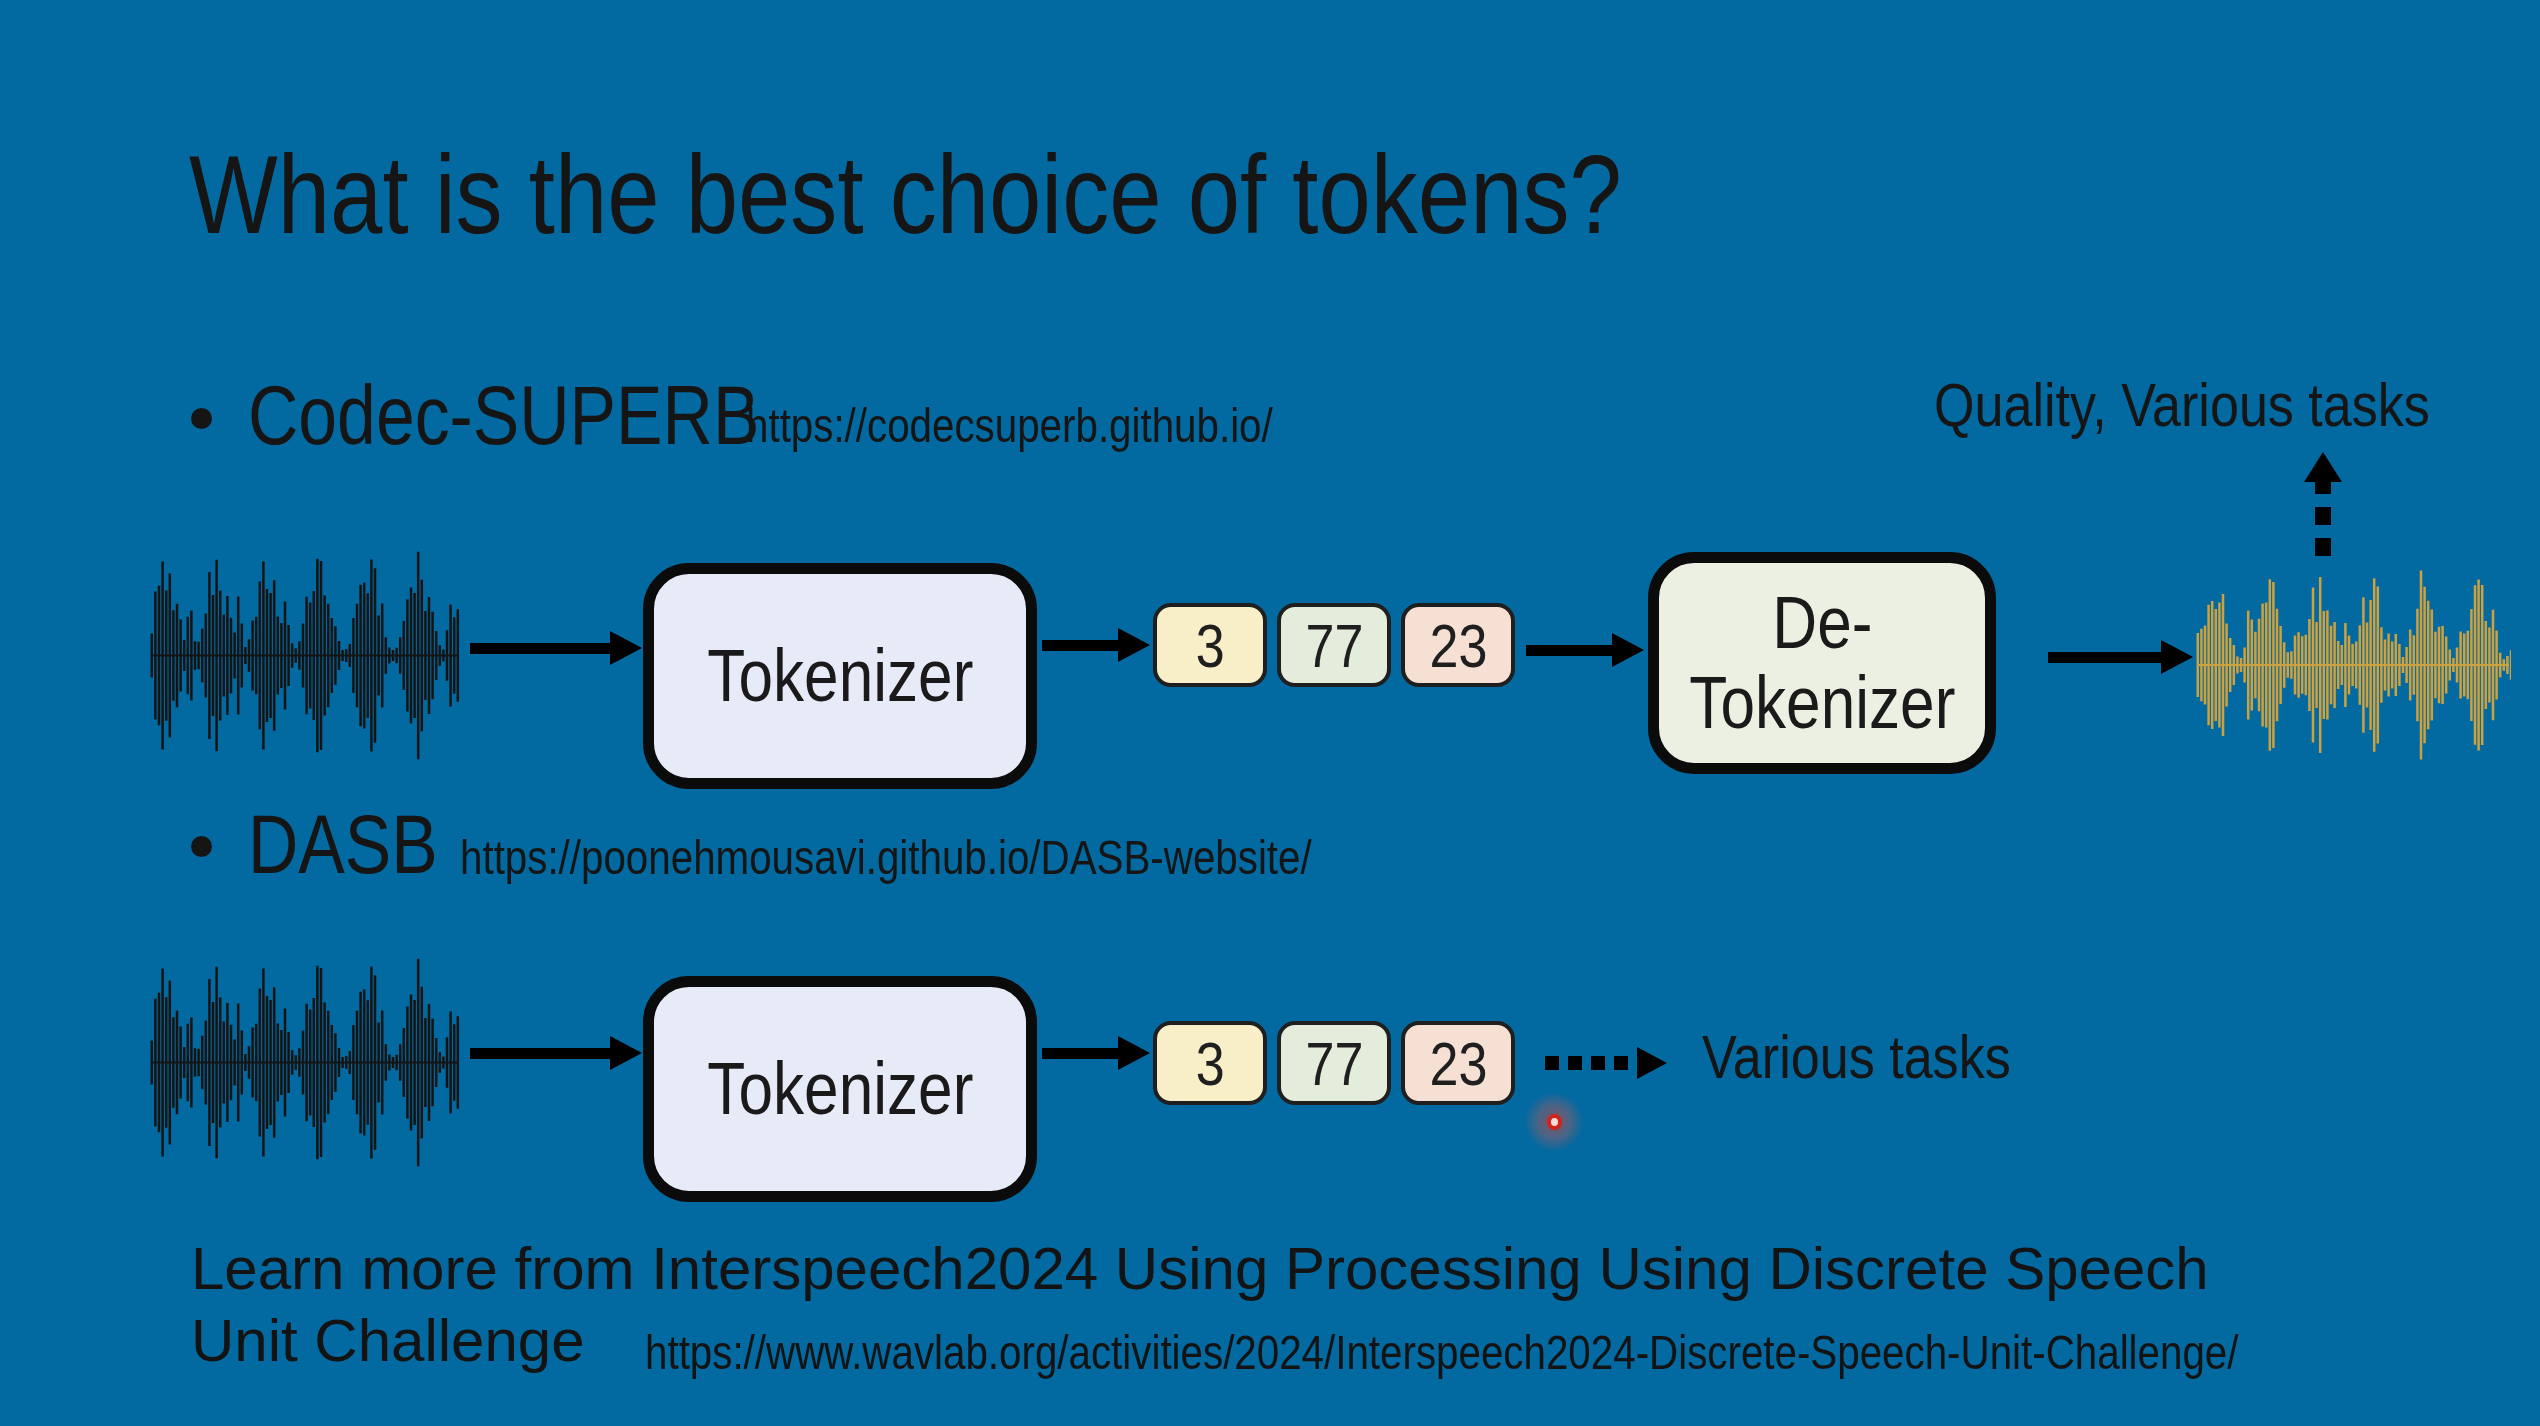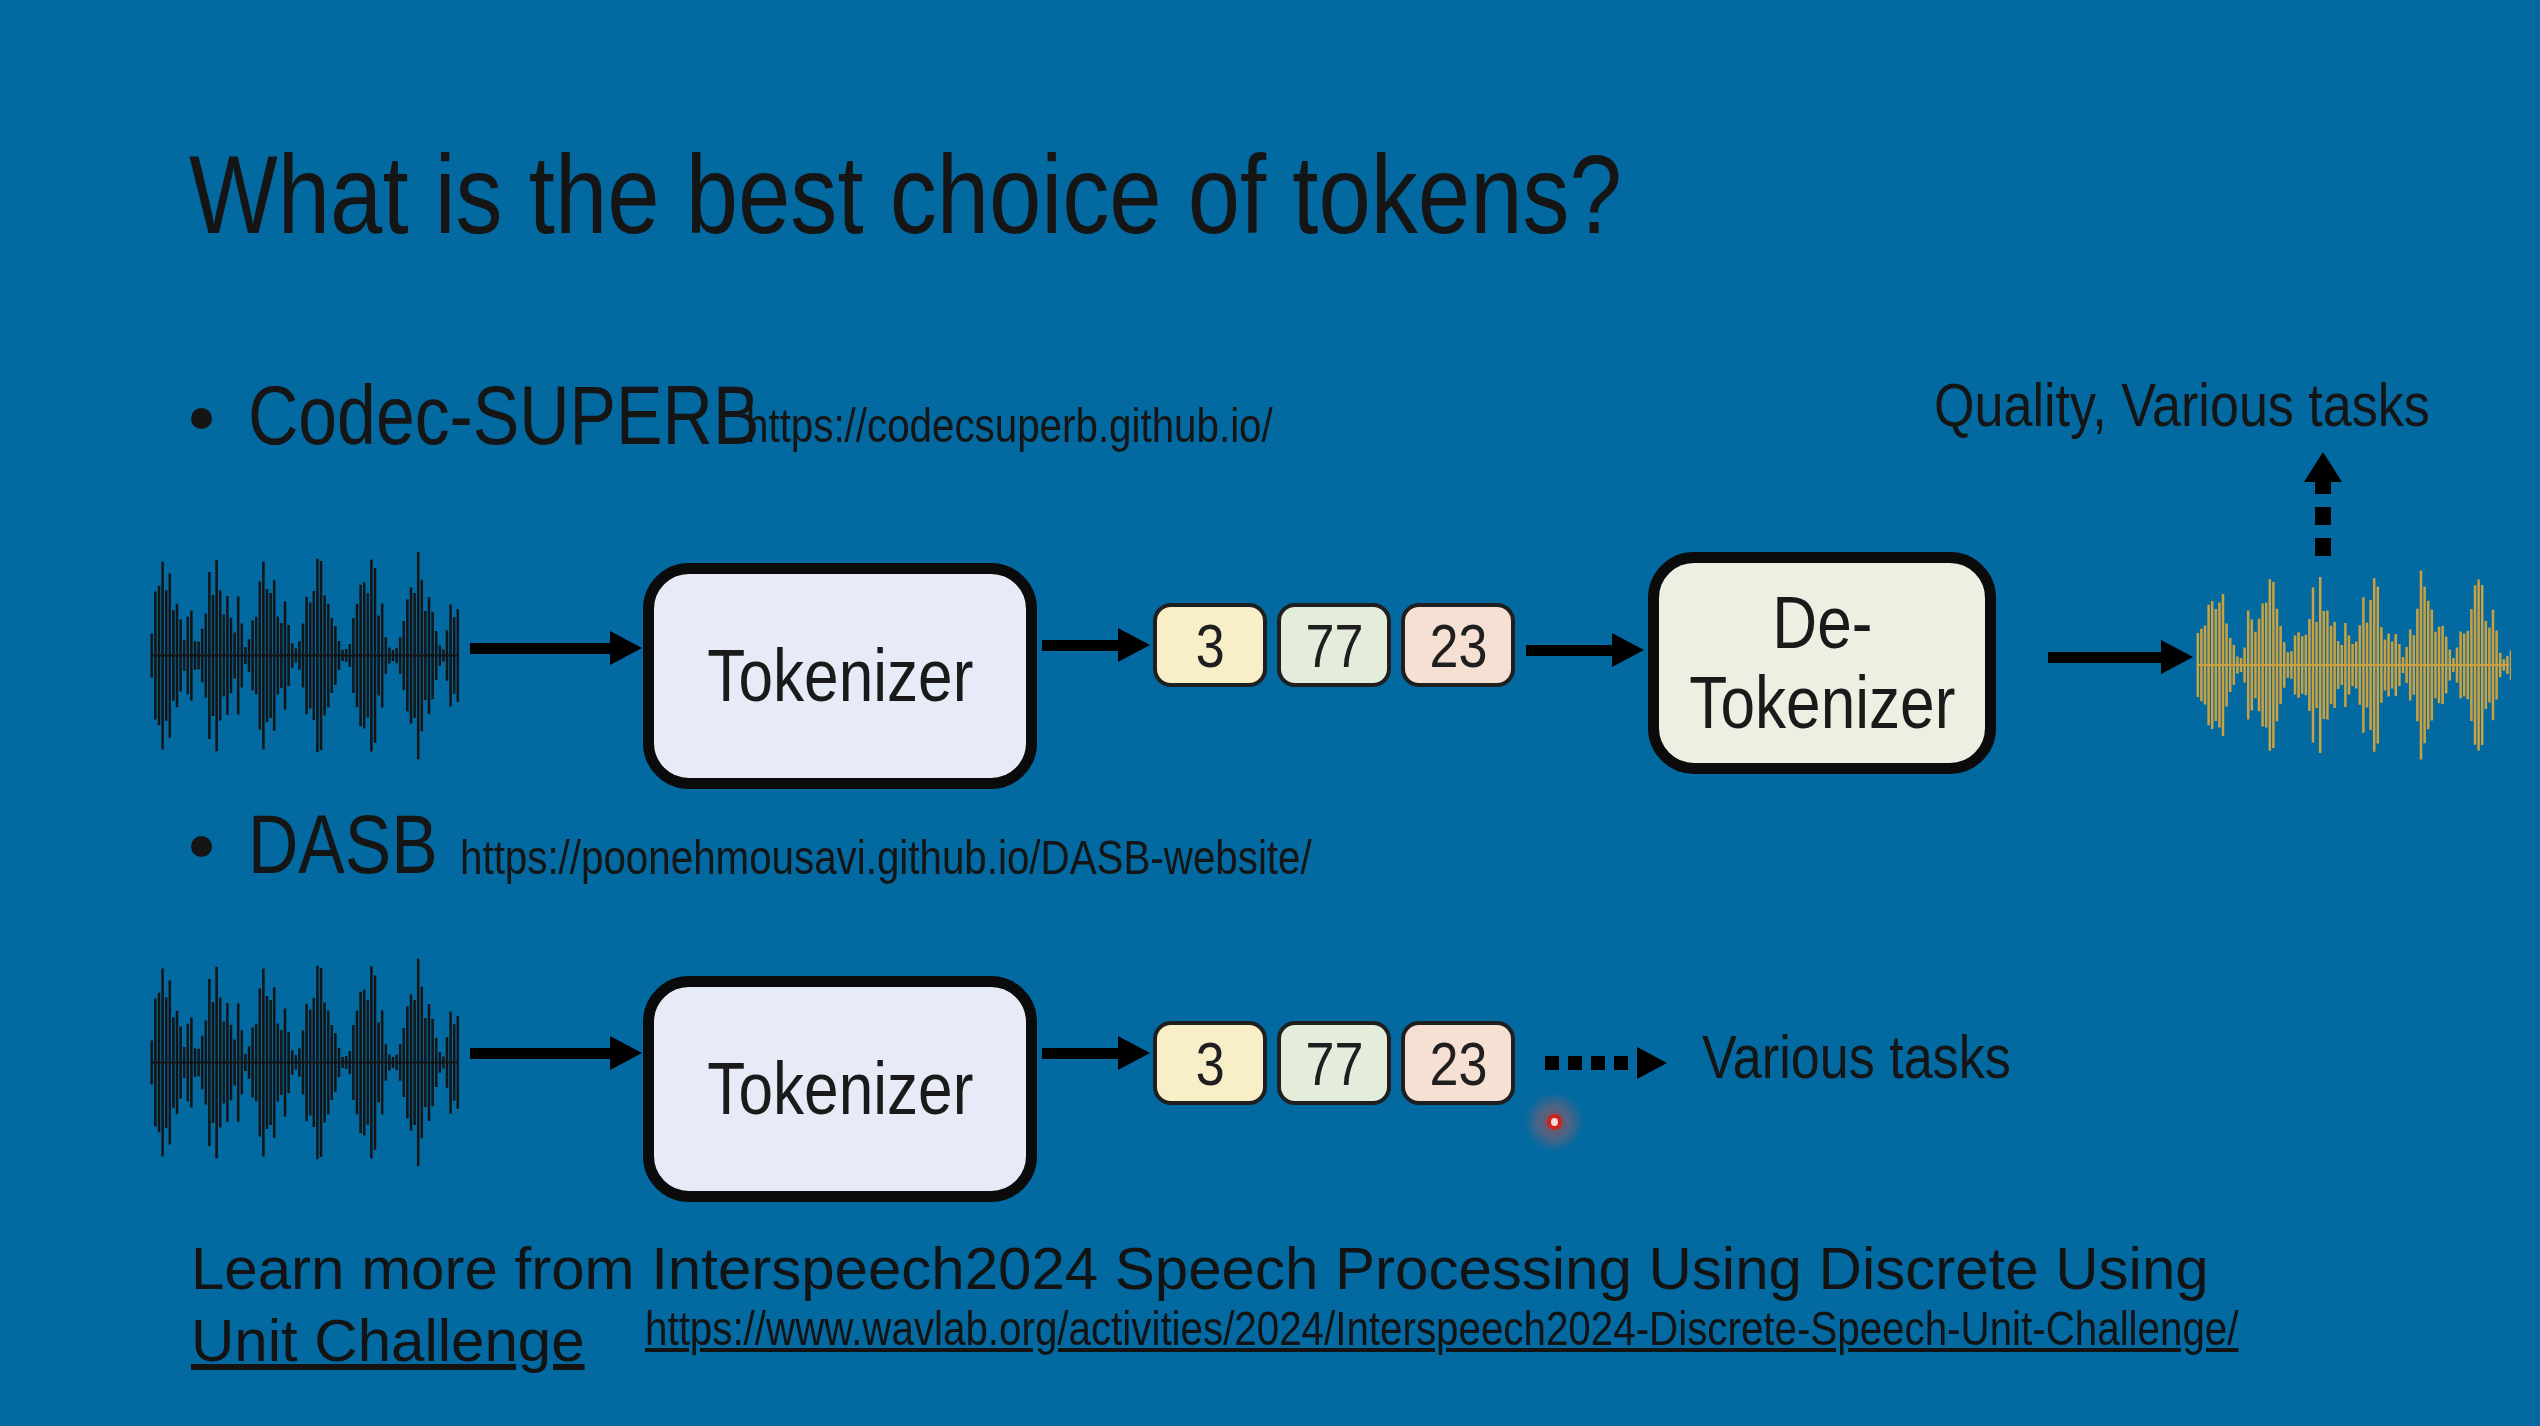--- a/index.html
+++ b/index.html
@@ -47,21 +47,21 @@
   .wave{display:block;}
 
   .laser{
     width:60px;height:60px;border-radius:50%;
     background:radial-gradient(circle, rgba(236,60,45,0.55) 0%, rgba(240,90,70,0.30) 38%, rgba(255,120,90,0) 70%);
     display:flex;align-items:center;justify-content:center;
   }
   .laser .ring{box-sizing:border-box;width:15px;height:16px;border:4.5px solid #cf2419;border-radius:50%;background:rgba(255,235,232,.9);}
 
   .footer{font-size:60px;line-height:72px;white-space:nowrap;color:#131313;}
-  .footer-line2{display:flex;align-items:flex-start;gap:60px;text-decoration:underline;}
+  .footer-line2{display:flex;align-items:flex-end;gap:60px;}
   .urltxt-f{font-size:48px;line-height:1;}
 </style>
 </head>
 <body>
 
 <div class="slide">
 
   <div class="abs title cn" style="left:189px;top:139px;">What is the best choice of tokens?</div>
 
   <div class="abs dot" style="left:191px;top:408px;"></div>
@@ -173,20 +173,20 @@
     <div class="head"></div>
   </div>
 
   <div class="abs sidelabel cn" style="left:1702px;top:1026px;">Various tasks</div>
 
   <div class="abs laser" style="left:1524px;top:1092px;">
     <div class="ring"></div>
   </div>
 
   <div class="abs footer" style="left:191px;top:1233px;width:2330px;">
-    <div>Learn more from Interspeech2024 Speech Processing Using Discrete Using</div>
+    <div>Learn more from Interspeech2024 Using Processing Using Discrete Speech</div>
     <div class="footer-line2">
       <span>Unit Challenge</span>
       <span class="urltxt-f cn">https://www.wavlab.org/activities/2024/Interspeech2024-Discrete-Speech-Unit-Challenge/</span>
     </div>
   </div>
 
 </div>
 
 </body></html>

